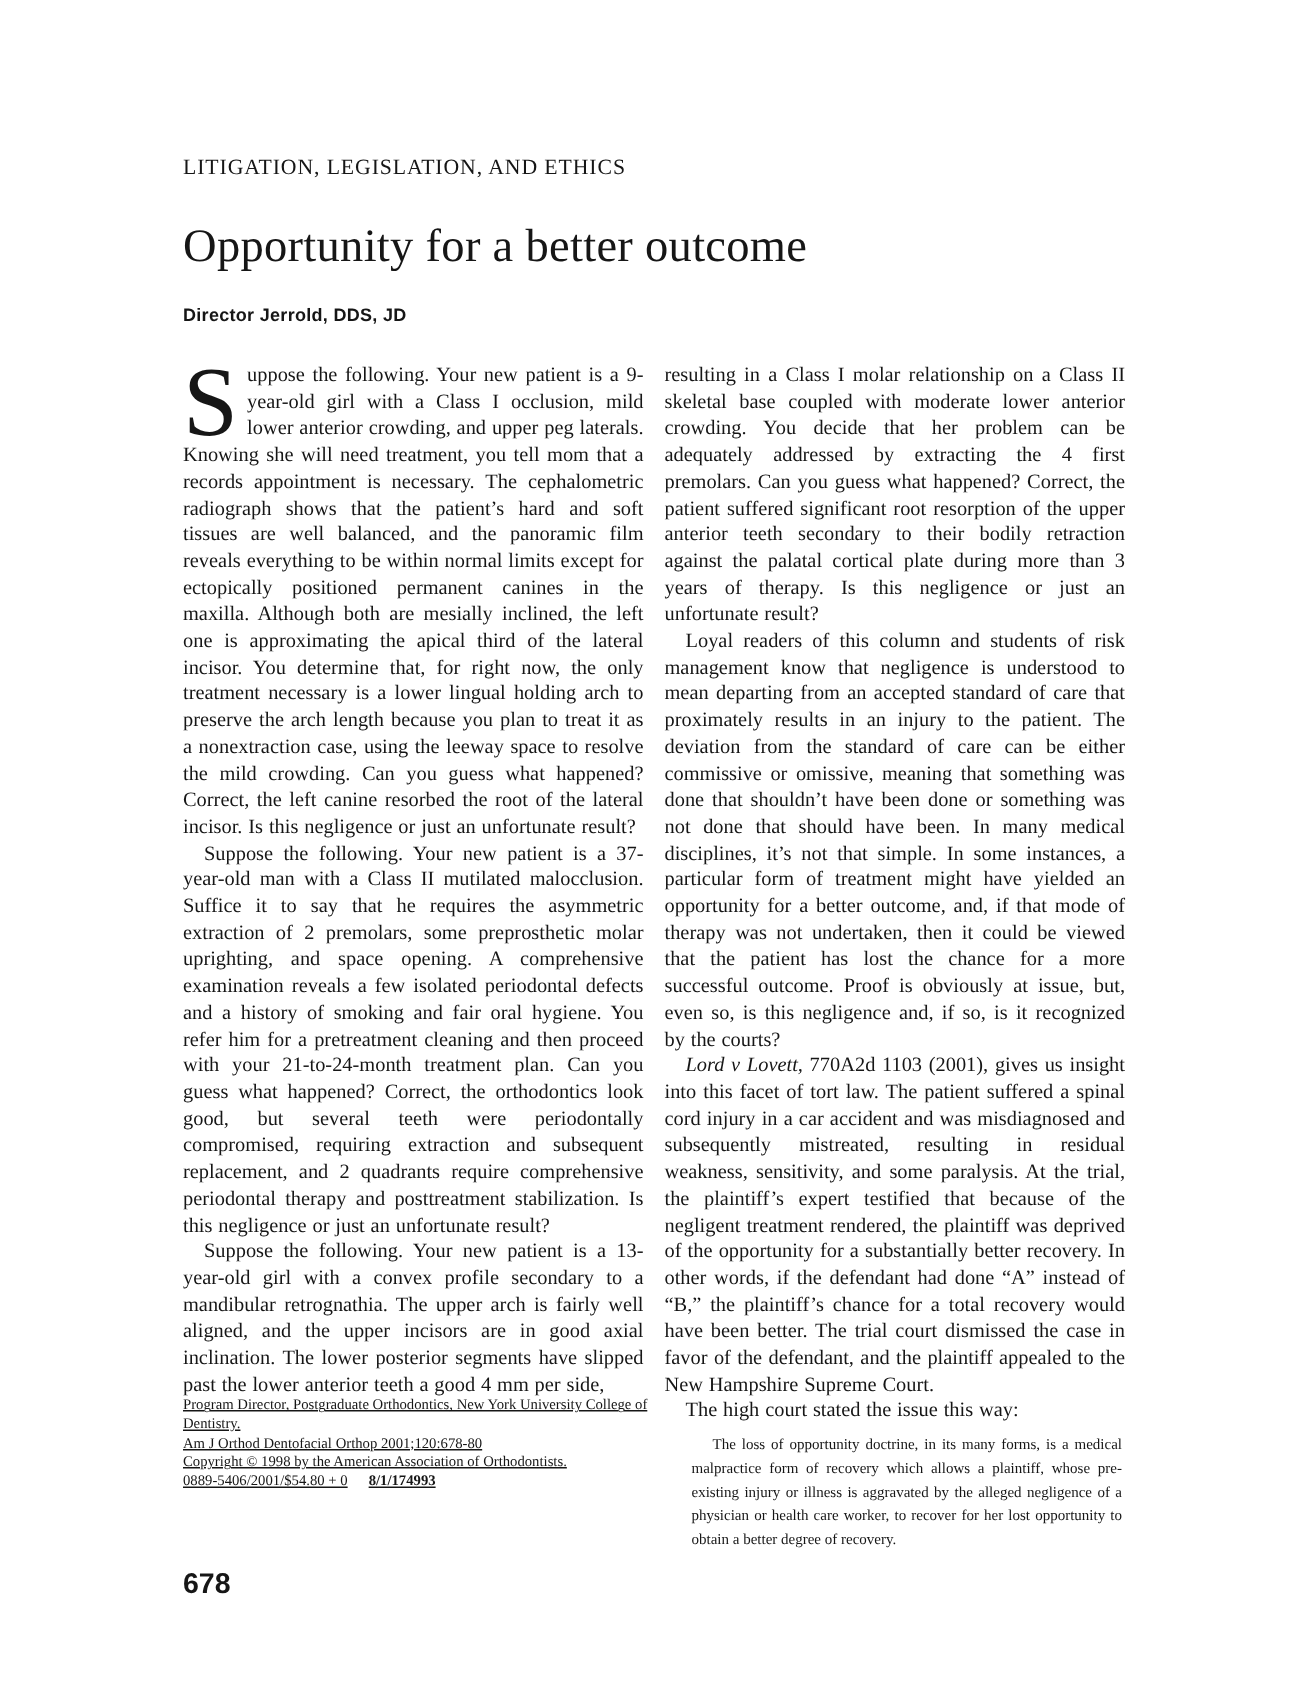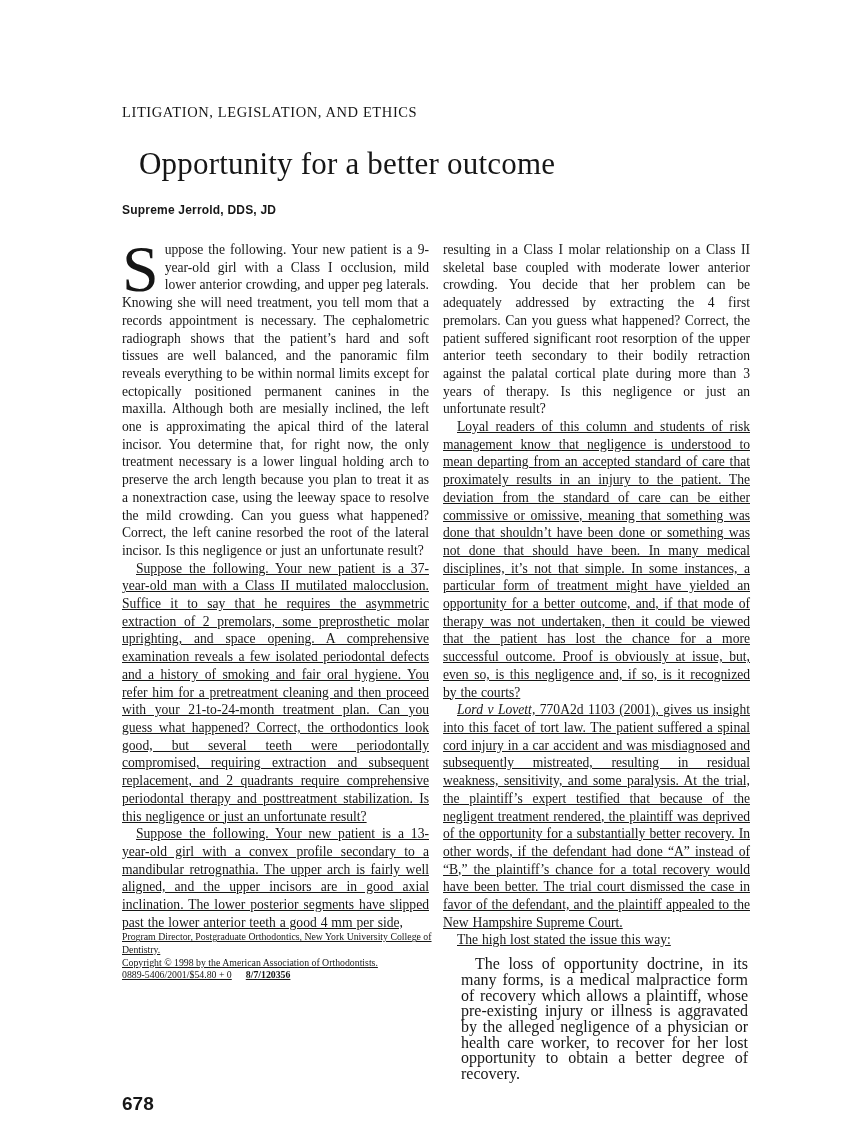--- a/index.html
+++ b/index.html
@@ -18,21 +18,21 @@
     top: 104px;
     width: 630px;
   }
   .kicker {
     font-size: 14.5px;
     line-height: 17px;
     letter-spacing: 0.6px;
     white-space: nowrap;
   }
   .title {
-    margin: 17px;
+    margin: 0;
     margin-top: 25px;
     font-size: 31px;
     line-height: 36px;
     font-weight: 400;
     letter-spacing: 0.2px;
   }
   .author {
     margin-top: 21px;
     font-family: "Liberation Sans", sans-serif;
     font-weight: 700;
@@ -57,39 +57,39 @@
     flex-direction: column;
     height: 740px;
   }
   .body-p {
     margin: 0;
     font-size: 13.6px;
     line-height: 17.7px;
     text-align: justify;
     word-spacing: 0.5px;
   }
-  .indent { text-indent: 14px; text-decoration: underline; }
+  .indent { text-indent: 14px; }
   .dropcap {
     float: left;
     font-size: 66px;
     line-height: 50px;
     padding: 3px 6px 0 0;
   }
   .italic { font-style: italic; }
   .footnote {
     margin-top: auto;
     width: 322px;
     font-size: 9.8px;
     line-height: 12.6px;
   }
   .footnote .fn-line { white-space: normal; text-decoration: underline; }
   .fn-bold { font-weight: 700; margin-left: 14px; }
   .blockquote {
     margin: 7px 2px 0 18px;
-    font-size: 16px;
+    font-size: 10px;
     line-height: 15.7px;
     text-align: justify;
     text-indent: 14px;
   }
   .page-number {
     margin-top: 11px;
     font-family: "Liberation Sans", sans-serif;
     font-weight: 700;
     font-size: 19px;
   }
@@ -97,47 +97,48 @@
 </head>
 <body>
 
 <div class="page">
   <div class="content">
 
     <div class="kicker">LITIGATION, LEGISLATION, AND ETHICS</div>
 
     <h1 class="title">Opportunity for a better outcome</h1>
 
-    <div class="author">Supreme Jerrold, DDS, JD</div>
+    <div class="author">Director Jerrold, DDS, JD</div>
 
 
     <div class="columns">
 
       <div class="col col-left">
         <p class="body-p"><span class="dropcap">S</span><span>uppose the following. Your new patient is a 9-year-old girl with a Class I occlusion, mild lower anterior crowding, and upper peg laterals. Knowing she will need treatment, you tell mom that a records appointment is necessary. The cephalometric radiograph shows that the patient’s hard and soft tissues are well balanced, and the panoramic film reveals everything to be within normal limits except for ectopically positioned permanent canines in the maxilla. Although both are mesially inclined, the left one is approximating the apical third of the lateral incisor. You determine that, for right now, the only treatment necessary is a lower lingual holding arch to preserve the arch length because you plan to treat it as a nonextraction case, using the leeway space to resolve the mild crowding. Can you guess what happened? Correct, the left canine resorbed the root of the lateral incisor. Is this negligence or just an unfortunate result?</span></p>
 
         <p class="body-p indent">Suppose the following. Your new patient is a 37-year-old man with a Class II mutilated malocclusion. Suffice it to say that he requires the asymmetric extraction of 2 premolars, some preprosthetic molar uprighting, and space opening. A comprehensive examination reveals a few isolated periodontal defects and a history of smoking and fair oral hygiene. You refer him for a pretreatment cleaning and then proceed with your 21-to-24-month treatment plan. Can you guess what happened? Correct, the orthodontics look good, but several teeth were periodontally compromised, requiring extraction and subsequent replacement, and 2 quadrants require comprehensive periodontal therapy and posttreatment stabilization. Is this negligence or just an unfortunate result?</p>
 
         <p class="body-p indent">Suppose the following. Your new patient is a 13-year-old girl with a convex profile secondary to a mandibular retrognathia. The upper arch is fairly well aligned, and the upper incisors are in good axial inclination. The lower posterior segments have slipped past the lower anterior teeth a good 4 mm per side,</p>
 
         <div class="footnote">
           <div class="fn-line">Program Director, Postgraduate Orthodontics, New York University College of Dentistry.</div>
+          <div class="fn-line">Am J Orthod Dentofacial Orthop 2001;120:678-80</div>
           <div class="fn-line">Copyright © 1998 by the American Association of Orthodontists.</div>
-          <div class="fn-line"><span>0889-5406/2001/$54.80 + 0</span><span class="fn-bold">8/7/120356</span></div>
+          <div class="fn-line"><span>0889-5406/2001/$54.80 + 0</span><span class="fn-bold">8/1/174993</span></div>
         </div>
       </div>
 
       <div class="col col-right">
         <p class="body-p">resulting in a Class I molar relationship on a Class II skeletal base coupled with moderate lower anterior crowding. You decide that her problem can be adequately addressed by extracting the 4 first premolars. Can you guess what happened? Correct, the patient suffered significant root resorption of the upper anterior teeth secondary to their bodily retraction against the palatal cortical plate during more than 3 years of therapy. Is this negligence or just an unfortunate result?</p>
 
         <p class="body-p indent">Loyal readers of this column and students of risk management know that negligence is understood to mean departing from an accepted standard of care that proximately results in an injury to the patient. The deviation from the standard of care can be either commissive or omissive, meaning that something was done that shouldn’t have been done or something was not done that should have been. In many medical disciplines, it’s not that simple. In some instances, a particular form of treatment might have yielded an opportunity for a better outcome, and, if that mode of therapy was not undertaken, then it could be viewed that the patient has lost the chance for a more successful outcome. Proof is obviously at issue, but, even so, is this negligence and, if so, is it recognized by the courts?</p>
 
         <p class="body-p indent"><span class="italic">Lord v Lovett,</span><span> 770A2d 1103 (2001), gives us insight into this facet of tort law. The patient suffered a spinal cord injury in a car accident and was misdiagnosed and subsequently mistreated, resulting in residual weakness, sensitivity, and some paralysis. At the trial, the plaintiff’s expert testified that because of the negligent treatment rendered, the plaintiff was deprived of the opportunity for a substantially better recovery. In other words, if the defendant had done “A” instead of “B,” the plaintiff’s chance for a total recovery would have been better. The trial court dismissed the case in favor of the defendant, and the plaintiff appealed to the New Hampshire Supreme Court.</span></p>
 
-        <p class="body-p indent">The high lost stated the issue this way:</p>
+        <p class="body-p indent">The high court stated the issue this way:</p>
 
         <div class="blockquote">The loss of opportunity doctrine, in its many forms, is a medical malpractice form of recovery which allows a plaintiff, whose pre-existing injury or illness is aggravated by the alleged negligence of a physician or health care worker, to recover for her lost opportunity to obtain a better degree of recovery.</div>
       </div>
 
     </div>
 
     <div class="page-number">678</div>
 
   </div>
 </div>

